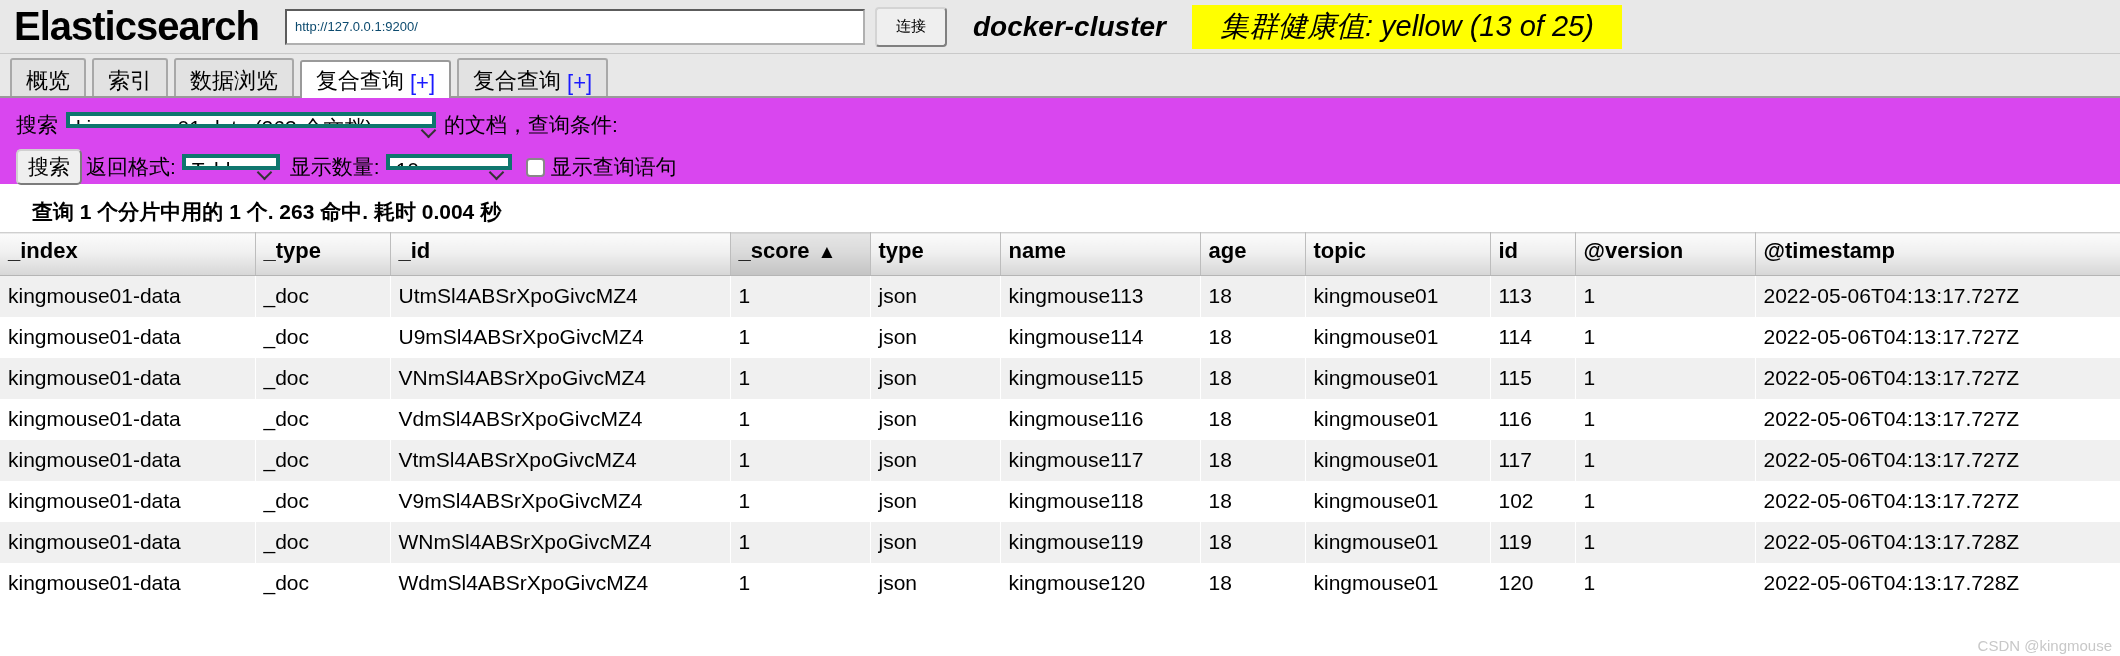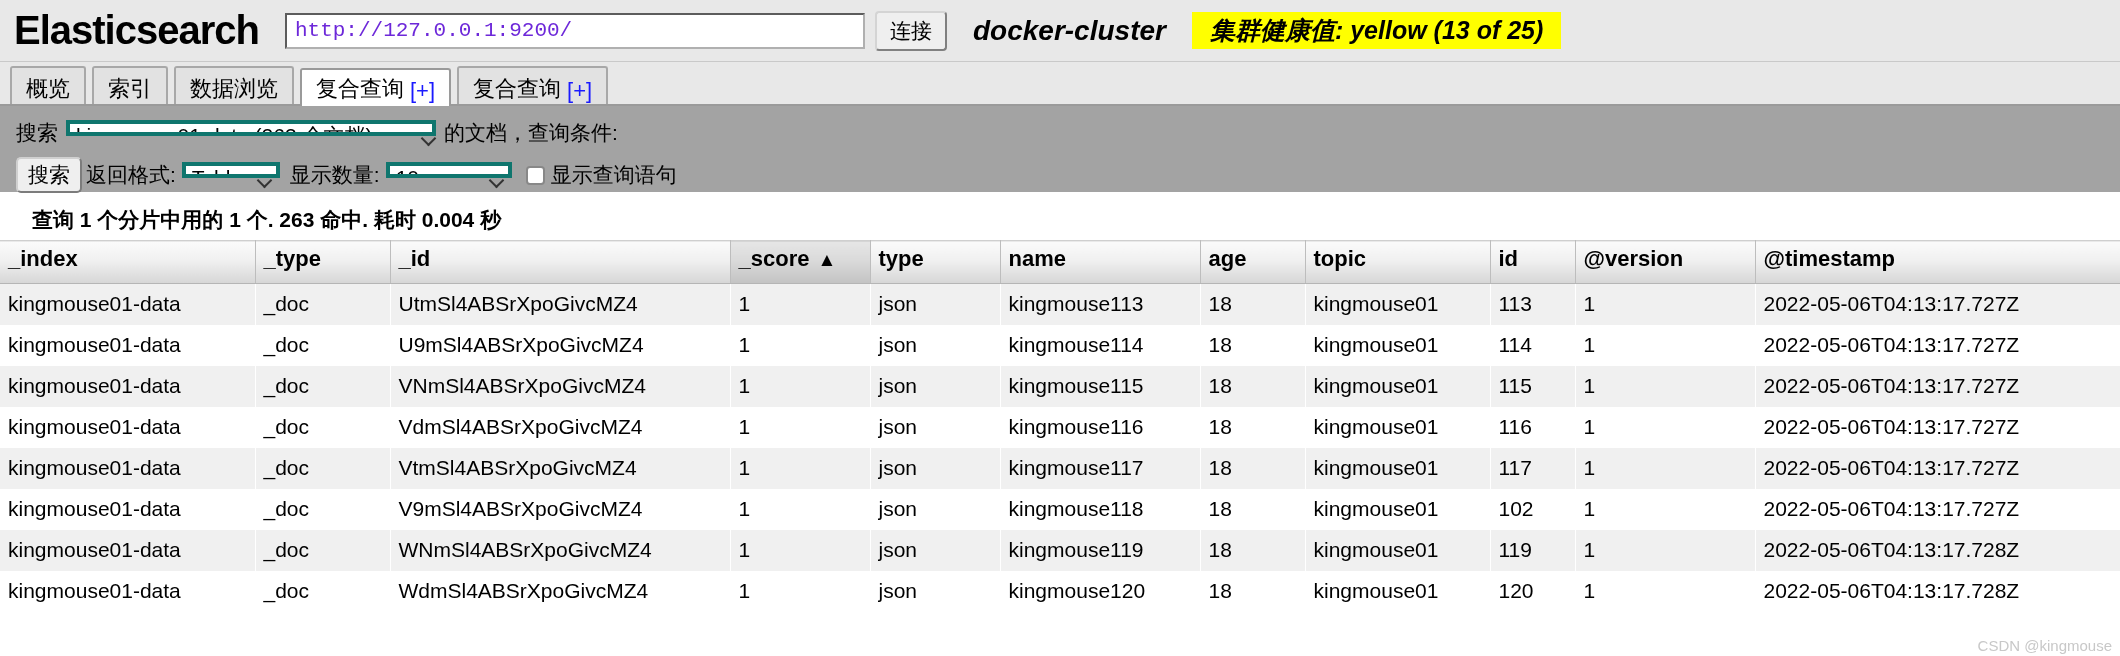--- a/index.html
+++ b/index.html
@@ -7,73 +7,73 @@
     margin: 0; padding: 0;
     width: 2120px; height: 656px;
     background: #ffffff;
     font-family: "Liberation Sans", "DejaVu Sans", sans-serif;
     overflow: hidden;
   }
   #app { width: 2120px; height: 656px; position: relative; background: #fff; }
 
   
   .header {
-    height: 62px;
+    height: 54px;
     background: #e8e8e8;
     display: flex;
     align-items: center;
     padding: 0 0 0 14px;
     border-bottom: 1px solid #c9c9c9;
   }
   .brand {
     font-size: 40px;
     font-weight: bold;
     letter-spacing: -1px;
     color: #000;
     margin-right: 26px;
     white-space: nowrap;
   }
   .host-input {
     width: 580px;
     height: 36px;
-    font-size: 21px;
+    font-size: 13px;
     padding: 2px 8px;
     border: 2px inset #b0b0b0;
     background: #fff;
-    font-family: Liberation Mono, monospace;
-    color: #6d28d9;
+    font-family: Liberation Sans, sans-serif;
+    color: #0c4a6e;
   }
   .connect-btn {
     margin-left: 10px;
     height: 40px;
     min-width: 72px;
-    font-size: 21px;
+    font-size: 15px;
     background: #efefef;
     border: 2px outset #d4d4d4;
     border-radius: 4px;
     color: #000;
     cursor: pointer;
     font-family: "Liberation Sans", sans-serif;
   }
   .cluster-name {
     margin-left: 26px;
     font-size: 28px;
     font-weight: bold;
     font-style: italic;
     color: #000;
     white-space: nowrap;
   }
   .health-badge {
     margin-left: 26px;
-    font-size: 25px;
-    font-weight: bold;
+    font-size: 29px;
+    font-weight: normal;
     font-style: italic;
     background: #ffff00;
     color: #000;
-    padding: 2px 18px;
+    padding: 2px 28px;
     white-space: nowrap;
   }
 
   
   .tabbar {
     height: 44px;
     background: #e8e8e8;
     display: flex;
     align-items: flex-end;
     padding-left: 10px;
@@ -101,21 +101,21 @@
     position: relative;
     z-index: 2;
     margin-bottom: -2px;
     padding-bottom: 2px;
   }
   .tab .plus { color: #1a1aff; margin-left: 6px; }
 
   
   .form {
     padding: 10px 16px 0 16px;
-    background: #a3a3a3;
+    background: #d946ef;
   }
   .frow {
     display: flex;
     align-items: center;
     margin-bottom: 8px;
     height: 34px;
   }
   .lbl { font-size: 21px; color: #000; white-space: nowrap; }
   .sel {
     height: 16px;

